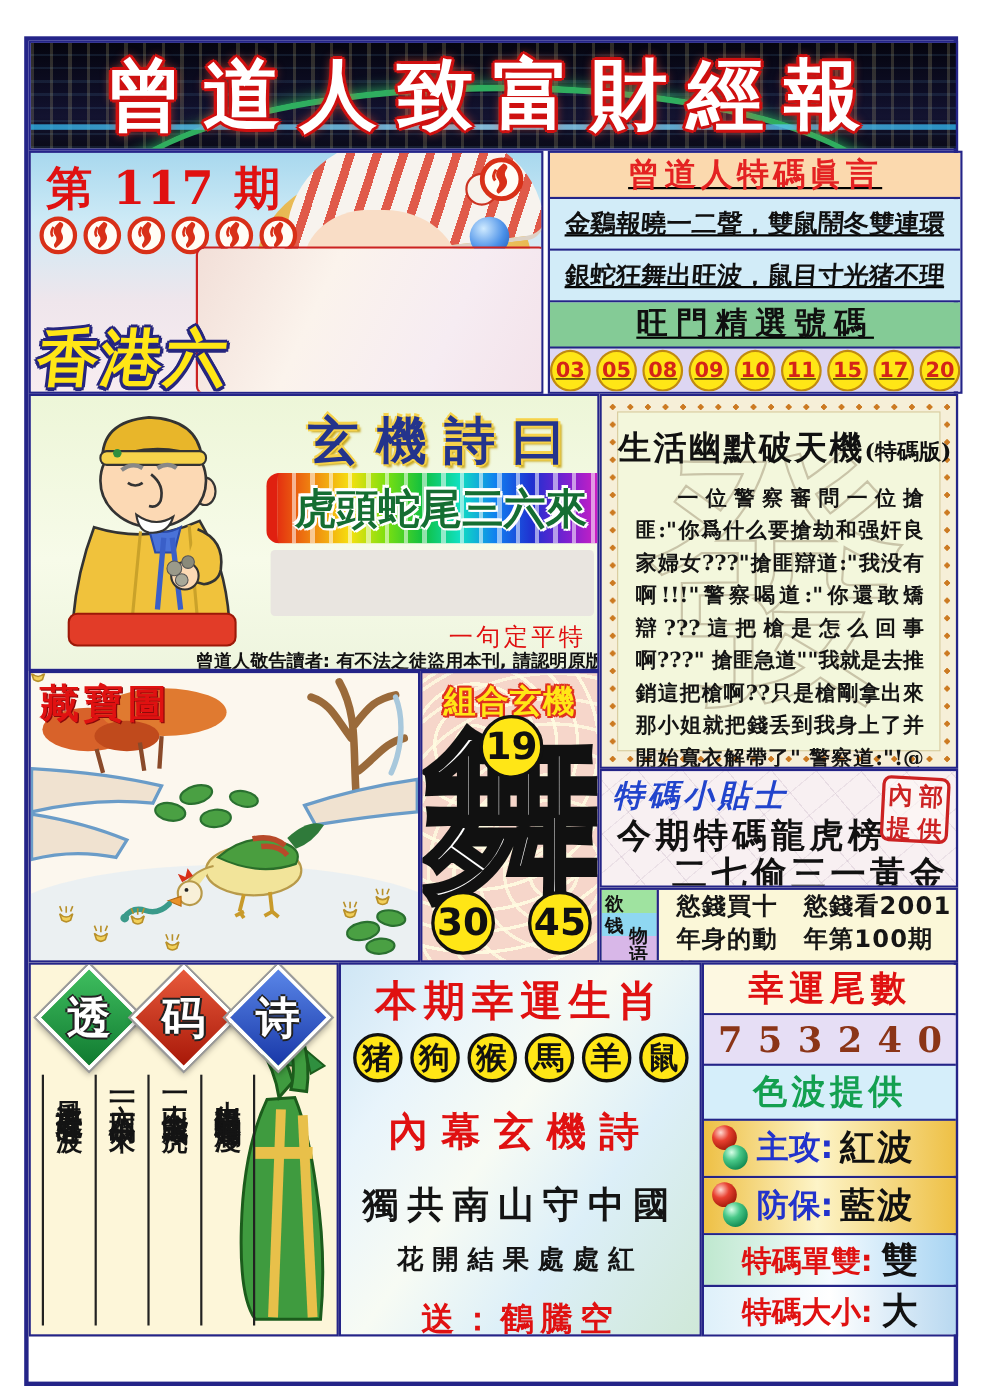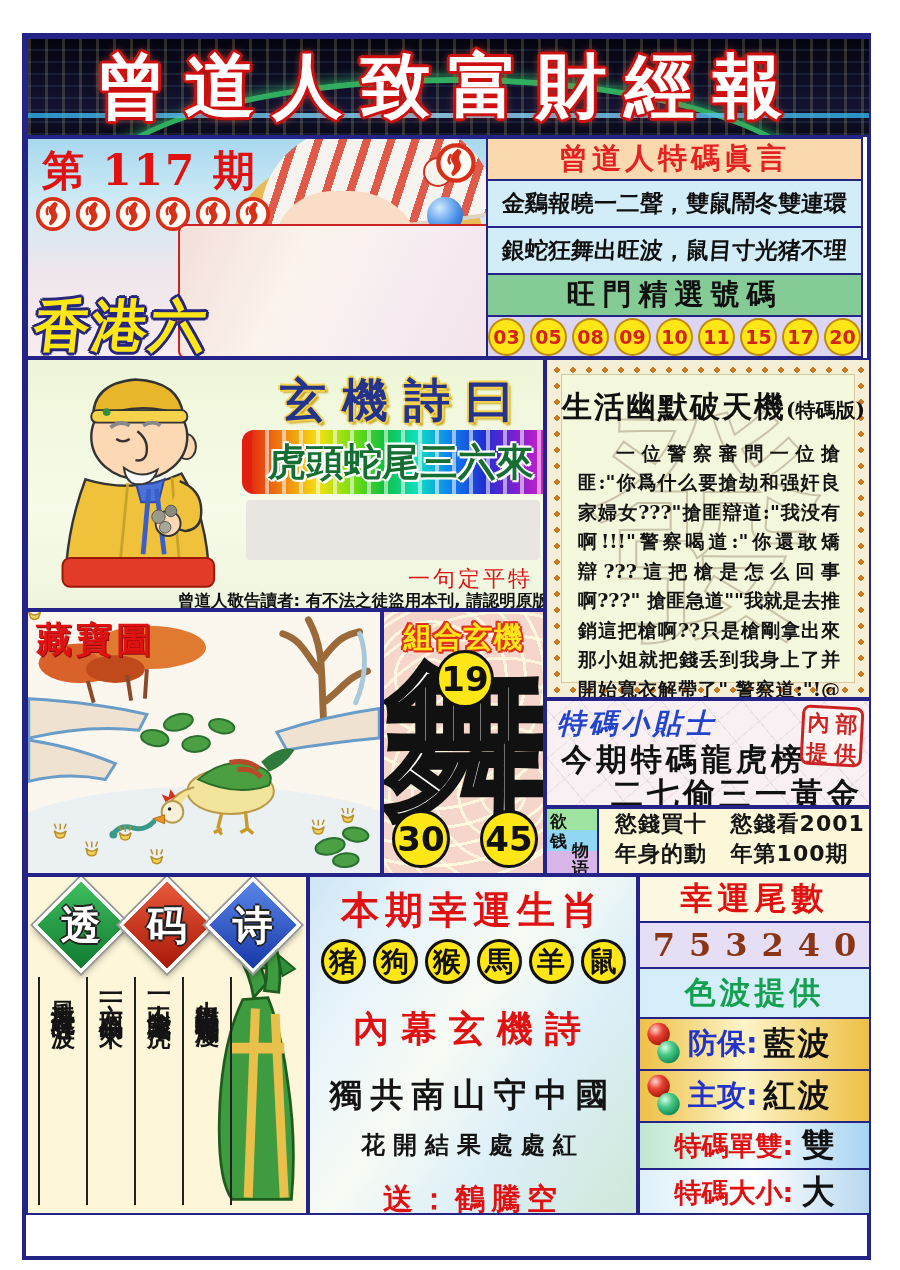--- a/index.html
+++ b/index.html
@@ -36,21 +36,21 @@
   .issue{position:absolute;left:14px;top:4px;font-family:"DejaVu Serif",serif;font-weight:bold;font-size:42px;color:#e01111;letter-spacing:2px;}
   .flame-row{position:absolute;left:6px;top:56px;display:flex;gap:2px;}
   .flame{width:38px;height:38px;}
   .flame-tr{position:absolute;left:406px;top:2px;width:44px;height:44px;}
   .censor-box{position:absolute;left:150px;top:85px;width:316px;height:131px;border:2px solid #cc2222;border-radius:8px;
      background:linear-gradient(115deg,#f2dfd8 0%,#fbf3ec 35%,#f6ecf2 70%,#f3e2ea 100%);}
   .hk-caption{position:absolute;left:6px;top:150px;font-weight:bold;font-size:56px;color:#ffe616;letter-spacing:2px;transform:skewX(-6deg);white-space:nowrap;
      text-shadow:-3px 0 #26267e,3px 0 #26267e,0 -3px #26267e,0 3px #26267e,-2px -2px #26267e,2px 2px #26267e,2px -2px #26267e,-2px 2px #26267e;}
 
   
-  .righttop{left:486px;top:137px;width:377px;height:221px;display:flex;flex-direction:column;}
+  .righttop{left:498px;top:137px;width:377px;height:221px;display:flex;flex-direction:column;text-decoration:underline;}
   .rt-row{box-sizing:border-box;display:flex;align-items:center;justify-content:center;border-bottom:2px solid #242488;}
   .rt-title{flex:0 0 38px;background:#fbd9ae;color:#e42222;font-weight:bold;font-size:29px;letter-spacing:4px;}
   .rt-verse{flex:0 0 47px;background:#d2ecf8;color:#101010;font-weight:bold;font-size:23px;white-space:nowrap;transform-origin:center;}
   .rt-verse span{transform:skewX(-4deg);display:inline-block;}
   .rt-green{flex:0 0 40px;background:#84cb96;color:#101010;font-weight:bold;font-size:29px;letter-spacing:7px;}
   .rt-nums{flex:1 1 auto;background:#ddd6f2;gap:5px;border-bottom:none;}
   .num-ball{width:34px;height:34px;border-radius:50%;background:#ffe616;border:2px solid #c08a10;display:flex;align-items:center;justify-content:center;
      color:#d42418;font-weight:bold;font-size:19px;}
 
   
@@ -452,29 +452,29 @@
       <span>3</span>
       <span>2</span>
       <span>4</span>
       <span>0</span>
     </div>
     <div class="lk-row lk-sebo">色波提供</div>
     <div class="lk-row lk-wave">
       <svg class="balls">
           <use href="#ballsSym"></use>
         </svg>
-      <span class="lbl">防保:</span>
-      <span class="val">藍波</span>
+      <span class="lbl">主攻:</span>
+      <span class="val">紅波</span>
     </div>
     <div class="lk-row lk-wave">
       <svg class="balls">
           <use href="#ballsSym"></use>
         </svg>
-      <span class="lbl">主攻:</span>
-      <span class="val">紅波</span>
+      <span class="lbl">防保:</span>
+      <span class="val">藍波</span>
     </div>
     <div class="lk-row lk-ds">
       <span class="lbl">特碼單雙:</span>
       <span class="val">雙</span>
     </div>
     <div class="lk-row lk-dx">
       <span class="lbl">特碼大小:</span>
       <span class="val">大</span>
     </div>
   </div>

